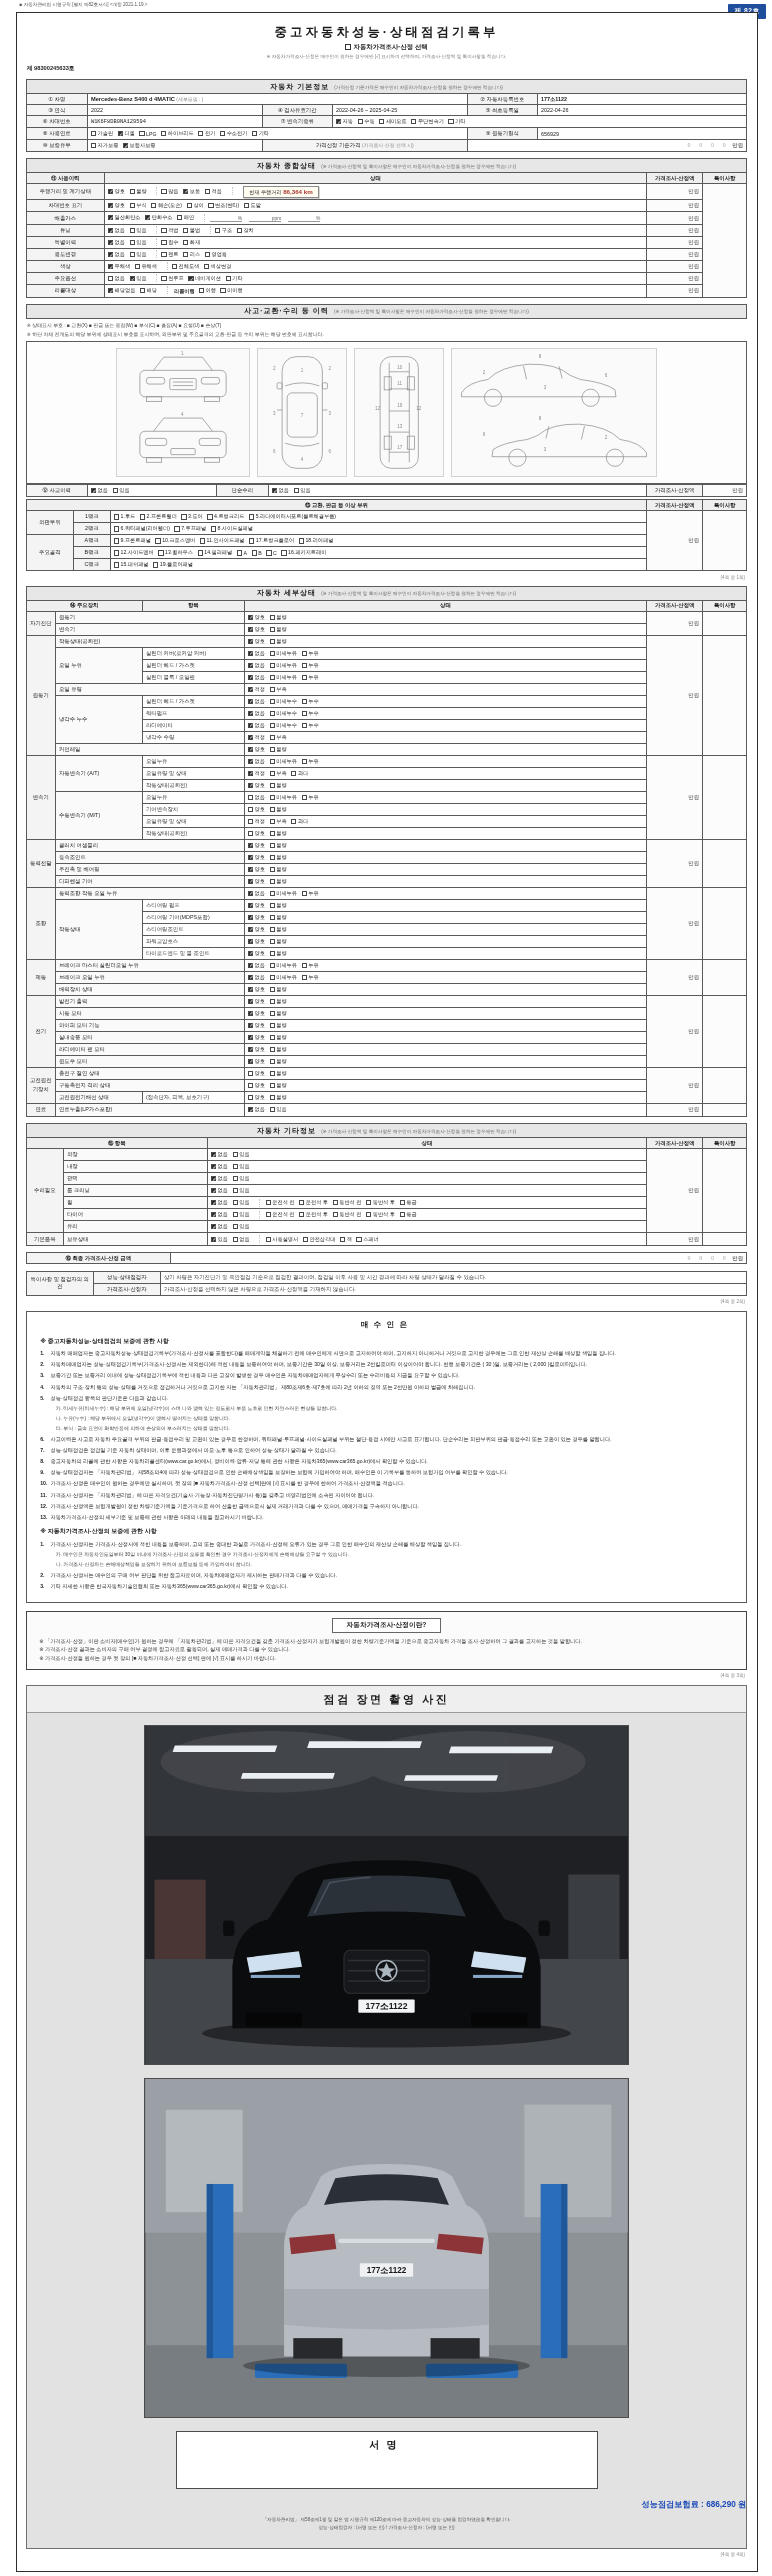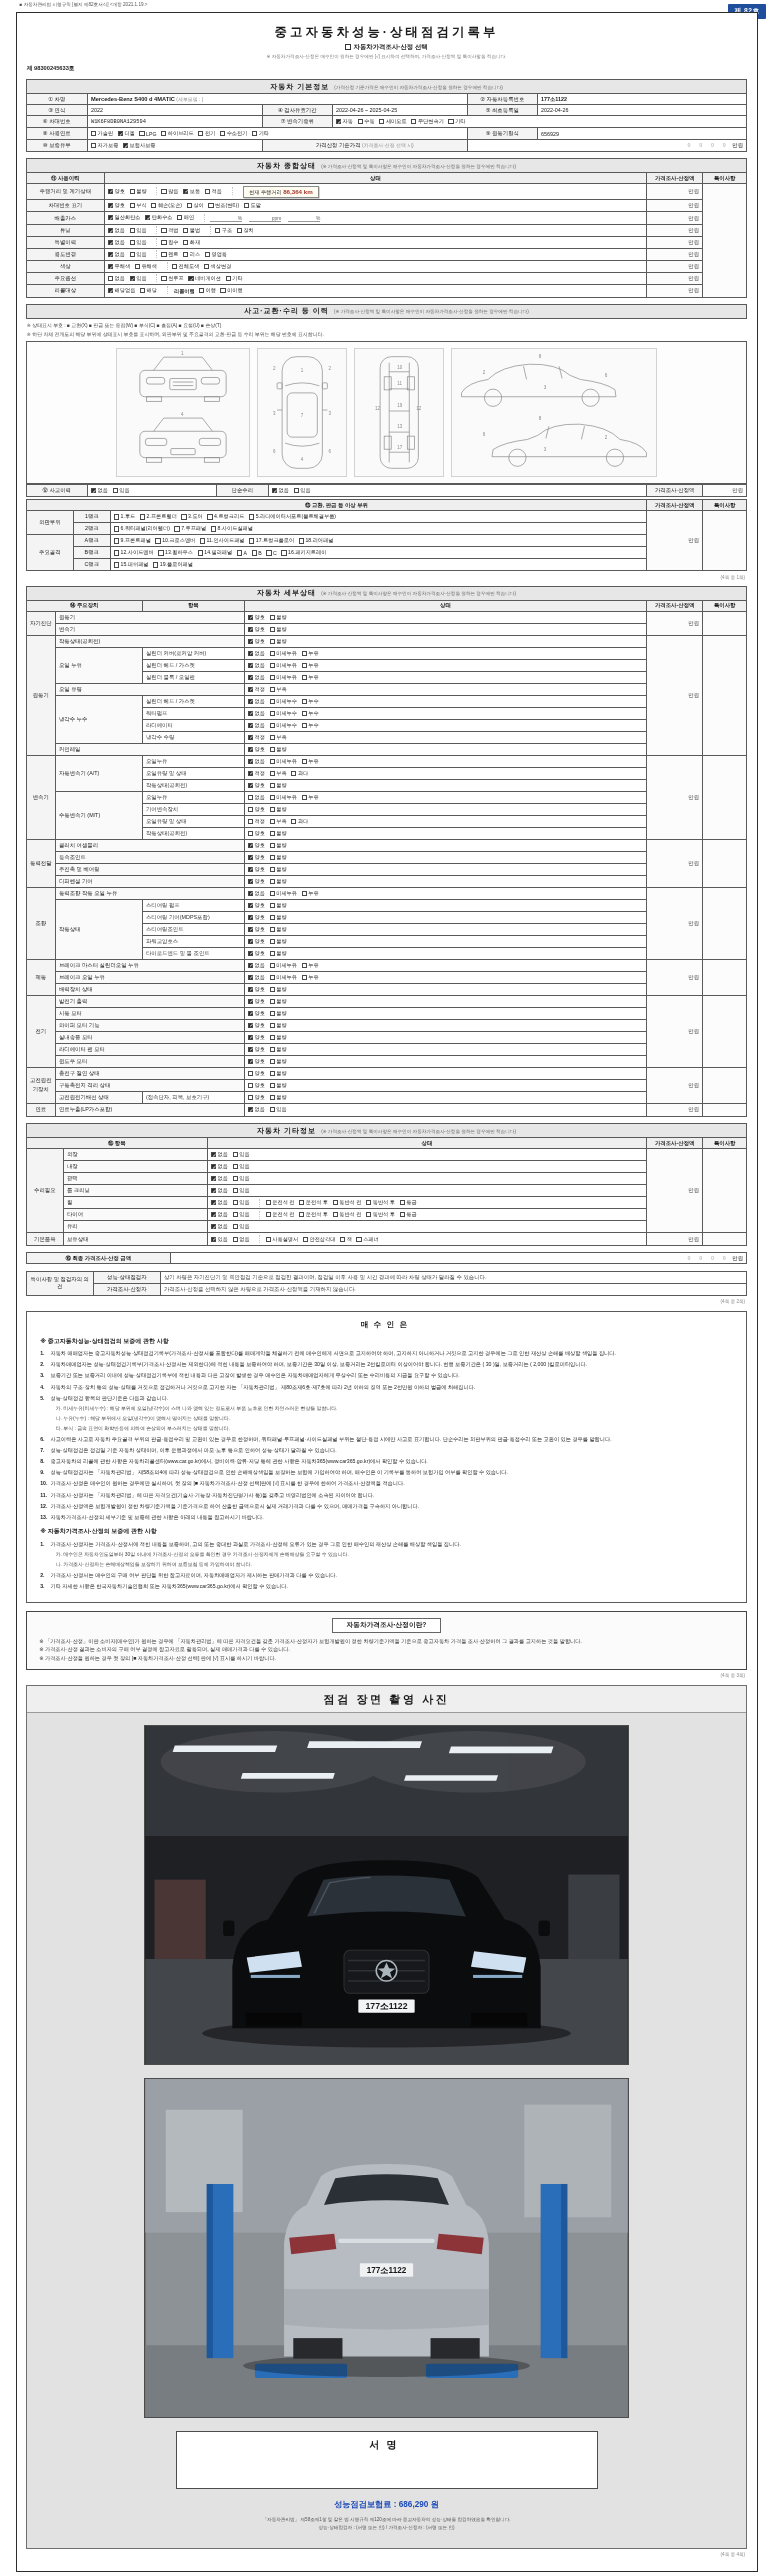--- a/index.html
+++ b/index.html
@@ -61,21 +61,21 @@
   .whatis-box{border:0.8px solid #444;margin-top:7.2px;padding:6.2px 12.4px 7.2px;background:#fbfbfb;}
   .whatis-title{text-align:center;font-size:6.7px;font-weight:bold;margin-bottom:4.1px;border:0.5px solid #666;display:table;padding:2.1px 13.4px;margin-left:auto;margin-right:auto;background:#fff;}
   .whatis-box .tline{font-size:5.2px;color:#333;line-height:1.6;}
   .photo-sec{margin-top:7.2px;background:#e2e2e2;border:0.5px solid #6f6f6f;padding-bottom:15.5px;}
   .photo-title{text-align:center;font-weight:bold;font-size:11px;letter-spacing:2.6px;padding:5.2px;background:#efefef;border-bottom:0.5px solid #9a9a9a;}
   .photo-frame{width:486px;margin:12.4px auto 0;}
   .photo-frame svg{display:block;border:0.5px solid #4c4c4c;background:#222;}
   .sign-area{padding-top:13.4px;}
   .sign-box{width:422px;margin:0 auto;background:#fff;border:0.5px solid #4c4c4c;min-height:58px;padding-top:6.2px;text-align:center;}
   .sign-title{font-weight:bold;font-size:10px;letter-spacing:7.2px;}
-  .sign-premium{text-align:center;margin-top:10.3px;font-size:8.2px;font-weight:bold;color:#1a49b8;}
+  .sign-premium{text-align:right;margin-top:10.3px;font-size:8.2px;font-weight:bold;color:#1a49b8;}
   .sign-lines{margin-top:6.2px;text-align:center;}
   .tline{font-size:4.6px;color:#555;line-height:1.7;}
 </style>
 </head>
 <body>
 
 <div class="top-note">■ 자동차관리법 시행규칙 [별지 제82호서식] &lt;개정 2021.1.19.&gt;</div>
 <div class="corner-badge">제 82호</div>
 
 <div class="sheet">

